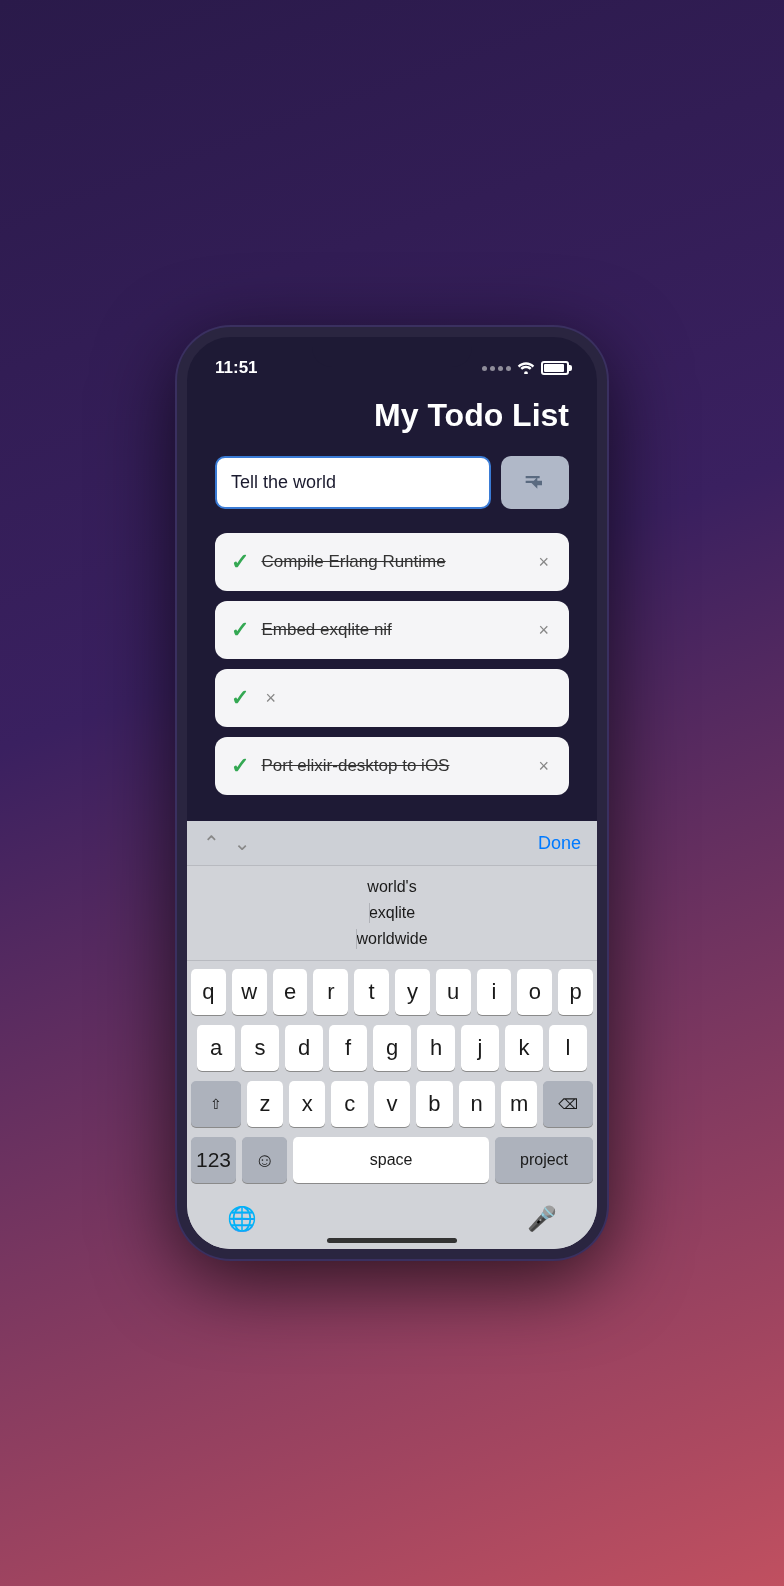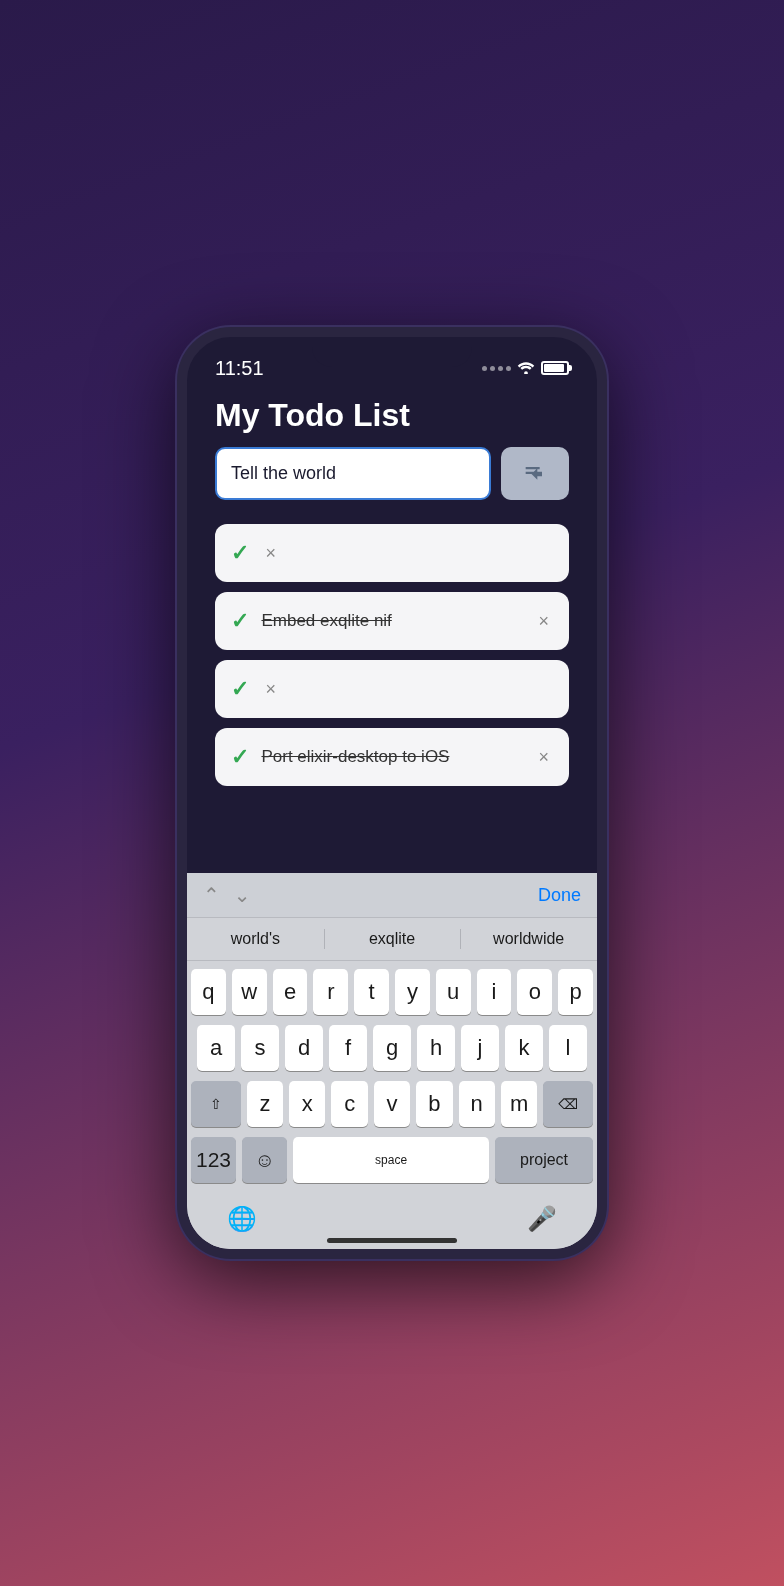--- a/index.html
+++ b/index.html
@@ -45,22 +45,22 @@
       display: flex;
       align-items: center;
       justify-content: space-between;
       padding: 12px 28px 0;
       position: relative;
       z-index: 5;
     }
 
     .status-time {
       color: #fff;
-      font-size: 20px;
-      font-weight: 400;
+      font-size: 17px;
+      font-weight: 700;
     }
 
     .status-icons {
       display: flex;
       align-items: center;
       gap: 6px;
     }
 
     .signal-dots {
       display: flex;
@@ -113,21 +113,22 @@
 
     
     .app-content {
       padding: 10px 28px 20px;
     }
 
     .app-title {
       color: #ffffff;
       font-size: 32px;
       font-weight: 700;
-      margin-bottom: 13px;
+      margin-bottom: 22px;
+      text-align: right;
     }
 
     
     .input-row {
       display: flex;
       gap: 10px;
       margin-bottom: 24px;
     }
 
     .todo-input {
@@ -234,20 +235,21 @@
       font-weight: 400;
       cursor: pointer;
     }
 
     .autocomplete-bar {
       background: #d1d3d8;
       display: flex;
       align-items: center;
       padding: 8px 0;
       border-bottom: 1px solid #b8bac0;
+      flex-direction: column;
     }
 
     .autocomplete-item {
       flex: 1;
       text-align: center;
       font-size: 16px;
       color: #1a1a1a;
       padding: 4px 0;
       cursor: pointer;
       position: relative;
@@ -298,21 +300,21 @@
       font-weight: 500;
     }
 
     .key-wide {
       width: 52px;
     }
 
     .key-space {
       background: #fff;
       width: 200px;
-      font-size: 12px;
+      font-size: 16px;
       color: #1a1a1a;
     }
 
     .key-return {
       background: #adb2bc;
       width: 100px;
       font-size: 16px;
     }
 
     .key-backspace {
@@ -394,20 +396,21 @@
         <svg viewBox="0 0 24 24">
           <path d="M4 6h12v2H4zm0 4h8v2H4zm14 0v4h-4v3l-5-5 5-5v3h4z"></path>
         </svg>
       </button>
     </div>
 
     <div class="todo-list">
 
     <div class="todo-item">
           <span class="check-icon">✓</span>
+          <span class="todo-text">Compile Erlang Runtime</span>
           <span class="delete-btn">×</span>
         </div>
         <div class="todo-item">
           <span class="check-icon">✓</span>
           <span class="todo-text">Embed exqlite nif</span>
           <span class="delete-btn">×</span>
         </div>
         <div class="todo-item">
           <span class="check-icon">✓</span>
           <span class="delete-btn">×</span>

